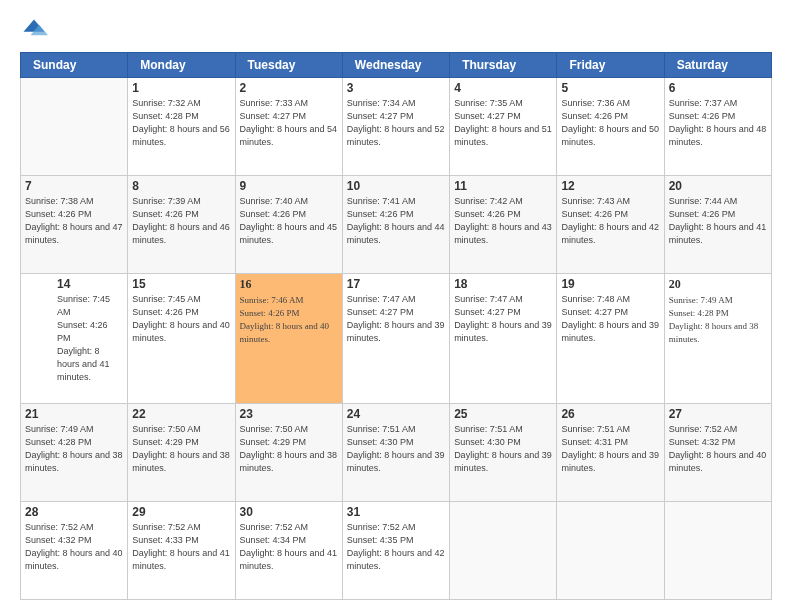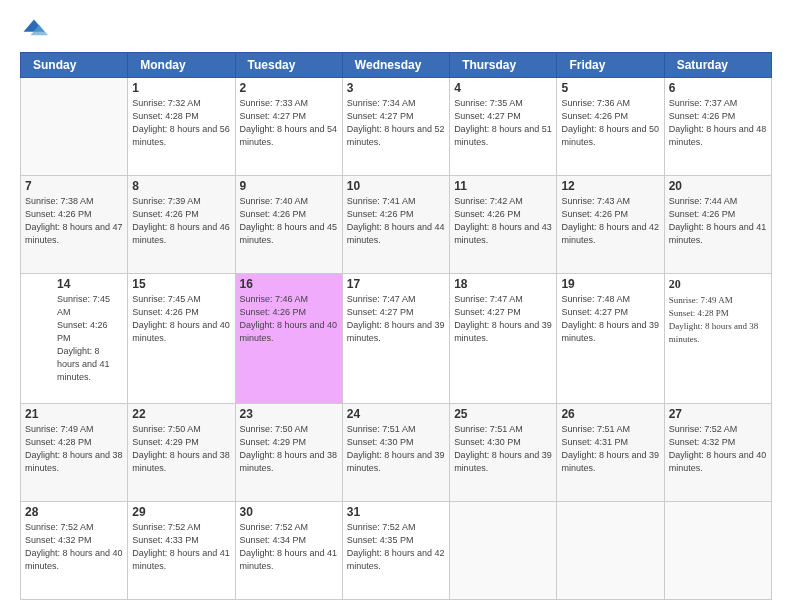--- a/index.html
+++ b/index.html
@@ -189,21 +189,21 @@
         </tr>
         <tr>
           <td style="background-color: rgb(255, 255, 255); padding-left: 36px;">
             <span class="day-number">14</span>
             <div class="day-info">Sunrise: 7:45 AM<br>Sunset: 4:26 PM<br>Daylight: 8 hours and 41 minutes.</div>
           </td>
           <td style="background-color: rgb(255, 255, 255);">
             <span class="day-number">15</span>
             <div class="day-info">Sunrise: 7:45 AM<br>Sunset: 4:26 PM<br>Daylight: 8 hours and 40 minutes.</div>
           </td>
-          <td style="background-color: #f0abfc;">
+          <td style="background-color: #fdba74; font-family: Liberation Serif, serif;">
             <span class="day-number">16</span>
             <div class="day-info">Sunrise: 7:46 AM<br>Sunset: 4:26 PM<br>Daylight: 8 hours and 40 minutes.</div>
           </td>
           <td style="background-color: rgb(255, 255, 255); margin-left: 24px;">
             <span class="day-number">17</span>
             <div class="day-info">Sunrise: 7:47 AM<br>Sunset: 4:27 PM<br>Daylight: 8 hours and 39 minutes.</div>
           </td>
           <td style="background-color: rgb(255, 255, 255);">
             <span class="day-number">18</span>
             <div class="day-info">Sunrise: 7:47 AM<br>Sunset: 4:27 PM<br>Daylight: 8 hours and 39 minutes.</div>

